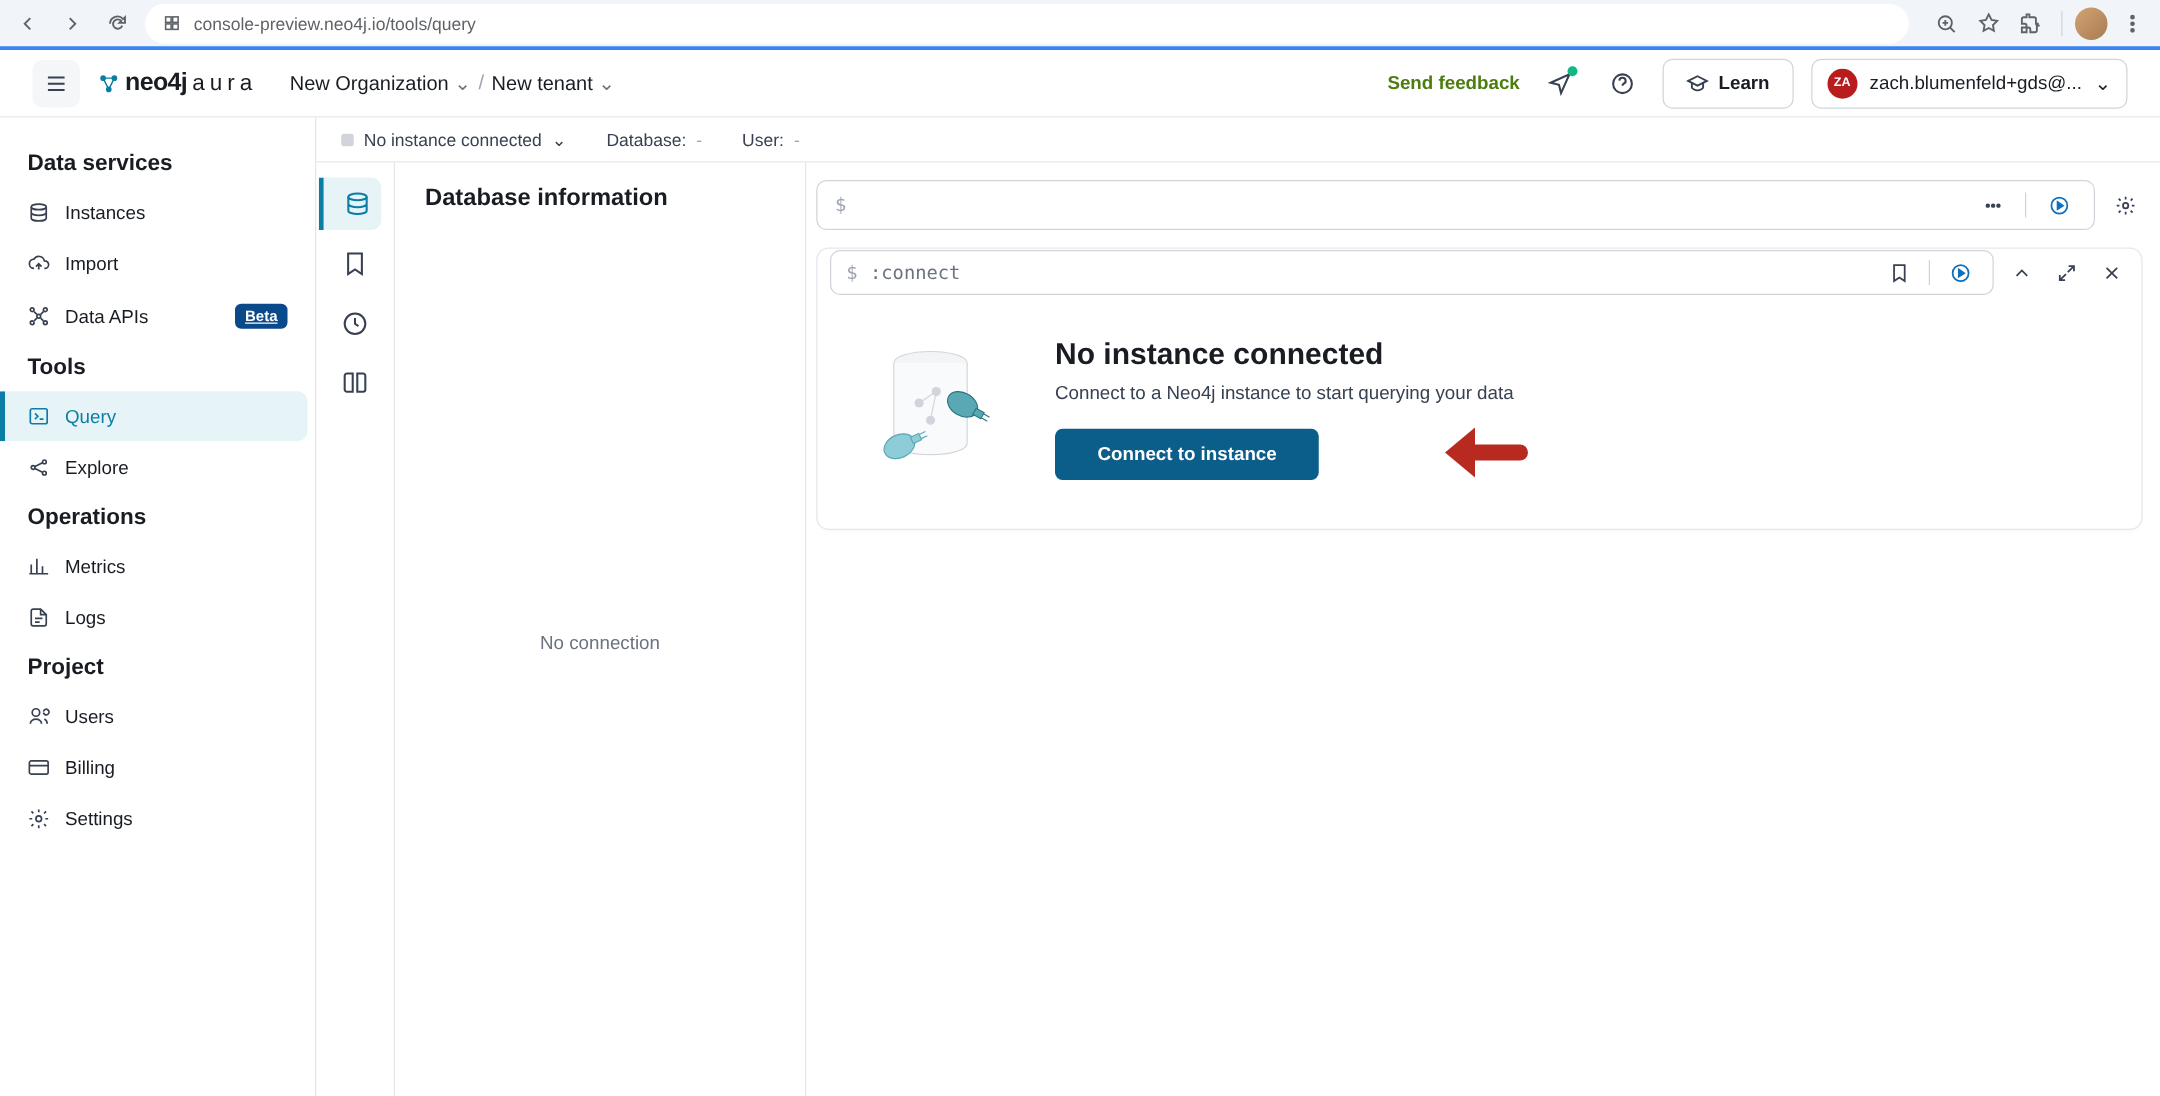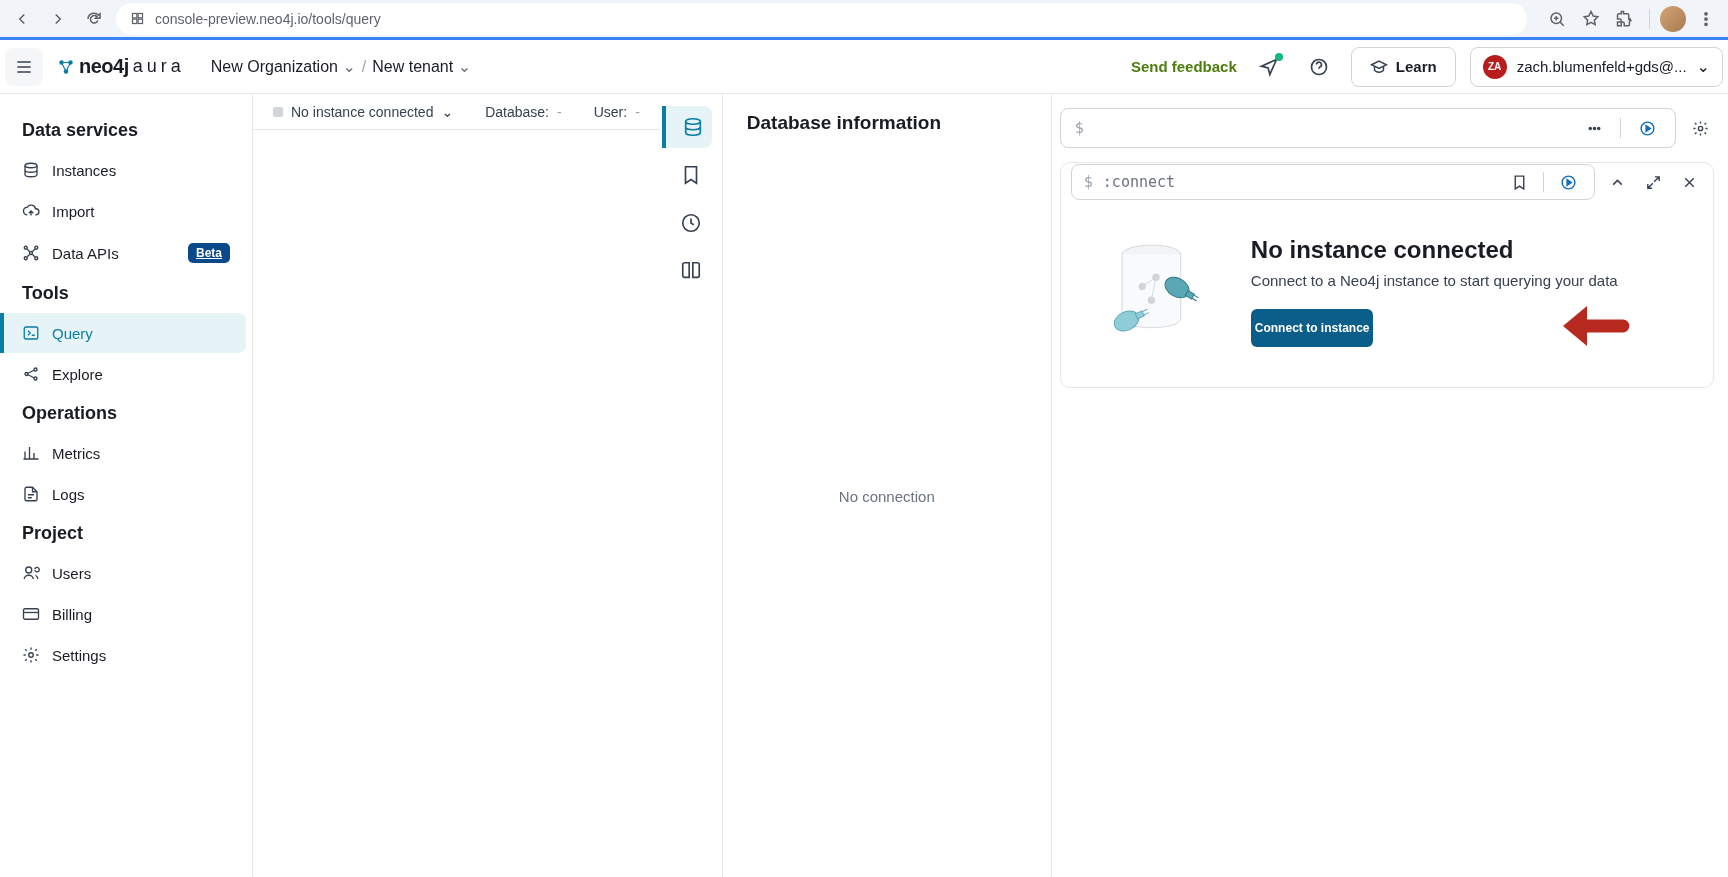--- a/index.html
+++ b/index.html
@@ -3,21 +3,21 @@
 <meta charset="utf-8">
 <style>
 * { box-sizing: border-box; margin: 0; padding: 0; }
 body { font-family: -apple-system, BlinkMacSystemFont, "Segoe UI", sans-serif; background: #fff; color: #191d23; overflow: hidden; }
 .browser-chrome { height: 40px; background: #f1f4f8; display: flex; align-items: center; padding: 0 8px; gap: 8px; border-bottom: 3px solid #3b82f6; }
 .bc-btn { width: 28px; height: 28px; display: flex; align-items: center; justify-content: center; border-radius: 50%; cursor: pointer; }
 .bc-btn svg { width: 18px; height: 18px; stroke: #5f6368; fill: none; stroke-width: 2; }
 .bc-url { flex: 1; height: 32px; background: #fff; border-radius: 16px; display: flex; align-items: center; padding: 0 14px; color: #5f6368; font-size: 14px; gap: 10px; }
 .bc-right { display: flex; align-items: center; gap: 6px; margin-left: 8px; }
 .bc-avatar { width: 26px; height: 26px; border-radius: 50%; background: linear-gradient(135deg,#d4a373,#a67c52); }
-.top-header { height: 54px; display: flex; align-items: center; padding: 0 5px; border-bottom: 1px solid #e5e7eb; gap: 14px; }
+.top-header { height: 54px; display: flex; align-items: center; padding: 0 26px; border-bottom: 1px solid #e5e7eb; gap: 14px; }
 .hamburger { width: 38px; height: 38px; background: #f5f6f8; border-radius: 8px; display: flex; align-items: center; justify-content: center; cursor: pointer; }
 .logo { display: flex; align-items: center; gap: 4px; font-weight: 600; }
 .logo .neo { font-size: 20px; letter-spacing: -0.5px; }
 .logo .aura { font-size: 18px; font-weight: 300; letter-spacing: 4px; color: #191d23; }
 .breadcrumb { display: flex; align-items: center; gap: 6px; margin-left: 12px; font-size: 16px; }
 .breadcrumb .sep { color: #9ca3af; }
 .breadcrumb .chev { color: #6b7280; }
 .header-right { margin-left: auto; display: flex; align-items: center; gap: 14px; }
 .send-feedback { color: #4d7c0f; font-weight: 600; cursor: pointer; font-size: 15px; }
 .icon-btn { width: 36px; height: 36px; border: 1px solid #d1d5db; border-radius: 8px; display: flex; align-items: center; justify-content: center; cursor: pointer; position: relative; }
@@ -29,21 +29,21 @@
 .user-avatar { width: 24px; height: 24px; border-radius: 50%; background: #b91c1c; color: #fff; font-size: 10px; display: flex; align-items: center; justify-content: center; font-weight: 600; }
 .user-email { font-size: 15px; white-space: nowrap; overflow: hidden; text-overflow: ellipsis; flex: 1; }
 .app-body { display: flex; height: calc(100vh - 94px); }
 .left-sidebar { width: 252px; padding: 18px 6px; overflow-y: auto; }
 .ls-section { font-size: 18px; font-weight: 700; padding: 8px 16px; }
 .ls-item { display: flex; align-items: center; gap: 12px; padding: 11px 16px; font-size: 15px; border-radius: 8px; cursor: pointer; margin: 1px 0; }
 .ls-item svg { width: 18px; height: 18px; stroke: #374151; fill: none; stroke-width: 1.8; }
 .ls-item.active { background: #e6f4f7; color: #0a7ea4; border-left: 4px solid #0a7ea4; border-radius: 0 8px 8px 0; margin-left: -6px; padding-left: 18px; }
 .ls-item.active svg { stroke: #0a7ea4; }
 .badge { margin-left: auto; background: #0a4a8a; color: #fff; font-size: 12px; font-weight: 700; padding: 3px 8px; border-radius: 5px; text-decoration: underline; }
-.main-area { flex: 1; border-left: 1px solid #e5e7eb; display: flex; flex-direction: row; }
+.main-area { flex: 1; border-left: 1px solid #e5e7eb; display: flex; flex-direction: column; }
 .status-bar { height: 36px; display: flex; align-items: center; padding: 0 20px; gap: 32px; font-size: 14px; color: #374151; border-bottom: 1px solid #e5e7eb; }
 .status-seg { display: flex; align-items: center; gap: 8px; }
 .status-dot { width: 10px; height: 10px; background: #d1d5db; border-radius: 2px; }
 .workspace { flex: 1; display: flex; }
 .mini-rail { width: 62px; display: flex; flex-direction: column; align-items: center; padding: 12px 0; gap: 6px; }
 .rail-btn { width: 42px; height: 42px; border-radius: 8px; display: flex; align-items: center; justify-content: center; cursor: pointer; }
 .rail-btn.active { background: #e6f4f7; border-left: 4px solid #0a7ea4; border-radius: 0 8px 8px 0; margin-left: -8px; padding-left: 8px; width: 50px; }
 .rail-btn svg { width: 22px; height: 22px; stroke: #374151; fill: none; stroke-width: 1.8; }
 .rail-btn.active svg { stroke: #0a7ea4; }
 .info-panel { width: 330px; border-left: 1px solid #e5e7eb; border-right: 1px solid #e5e7eb; padding: 18px 24px; display: flex; flex-direction: column; }
@@ -59,21 +59,21 @@
 .rc-cmd { flex: 1; height: 36px; border: 1px solid #d1d5db; border-radius: 8px; display: flex; align-items: center; padding: 0 12px; font-family: monospace; font-size: 15px; gap: 10px; }
 .rc-cmd .prompt { color: #9ca3af; }
 .rc-cmd .cmd { color: #6b7280; }
 .small-btn { width: 28px; height: 28px; display: flex; align-items: center; justify-content: center; cursor: pointer; border-radius: 6px; }
 .small-btn svg { width: 17px; height: 17px; stroke: #374151; fill: none; stroke-width: 2; }
 .small-btn.play svg { stroke: #0f6fbf; }
 .rc-body { padding: 30px 40px 36px; display: flex; align-items: center; gap: 40px; }
 .rc-illus { width: 110px; height: 120px; position: relative; }
 .rc-text h2 { font-size: 24px; font-weight: 700; margin-bottom: 8px; }
 .rc-text p { font-size: 15px; color: #374151; margin-bottom: 20px; }
-.connect-btn { background: #0b5d8a; color: #fff; border: none; padding: 12px 4px; font-size: 12px; font-weight: 600; border-radius: 6px; cursor: pointer; }
+.connect-btn { background: #0b5d8a; color: #fff; border: none; padding: 12px 34px; font-size: 15px; font-weight: 600; border-radius: 6px; cursor: pointer; }
 .red-arrow { position: absolute; width: 80px; height: 80px; }
 .sep-line { width: 1px; height: 20px; background: #d1d5db; }
 </style>
 </head>
 <body>
 
 <div class="browser-chrome">
   <div class="bc-btn">
       <svg viewBox="0 0 24 24">
         <path d="M15 18l-6-6 6-6"></path>

